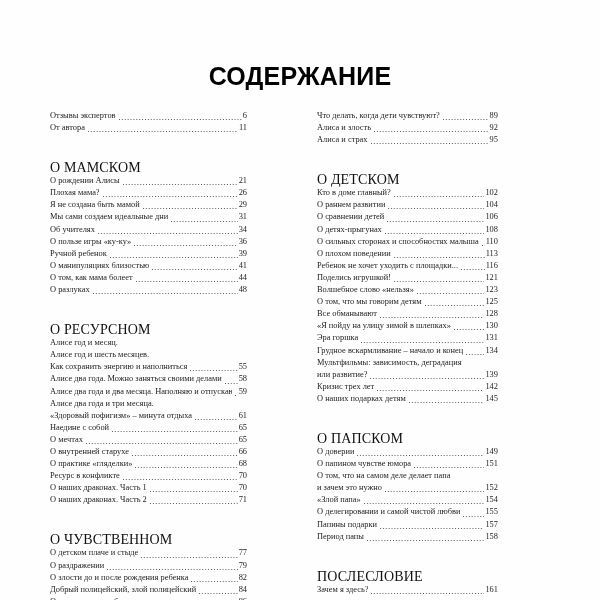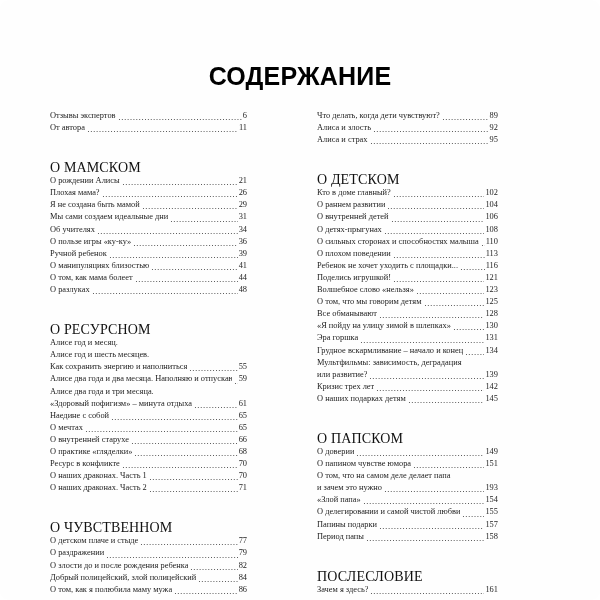--- a/index.html
+++ b/index.html
@@ -198,20 +198,25 @@
         </div>
         <div class="entry cont-first">
           <span class="entry-title">Алисе год и шесть месяцев.</span>
         </div>
         <div class="entry">
           <span class="entry-title">Как сохранить энергию и наполниться</span>
           <span class="leader"></span>
           <span class="entry-page">55</span>
         </div>
         <div class="entry">
+          <span class="entry-title">Алисе два года. Можно заняться своими делами</span>
+          <span class="leader"></span>
+          <span class="entry-page">58</span>
+        </div>
+        <div class="entry">
           <span class="entry-title">Алисе два года и два месяца. Наполняю и отпускаю.</span>
           <span class="leader"></span>
           <span class="entry-page">59</span>
         </div>
         <div class="entry cont-first">
           <span class="entry-title">Алисе два года и три месяца.</span>
         </div>
         <div class="entry">
           <span class="entry-title">«Здоровый пофигизм» – минута отдыха</span>
           <span class="leader"></span>
@@ -300,21 +305,21 @@
           <span class="entry-title">Кто в доме главный?</span>
           <span class="leader"></span>
           <span class="entry-page">102</span>
         </div>
         <div class="entry">
           <span class="entry-title">О раннем развитии</span>
           <span class="leader"></span>
           <span class="entry-page">104</span>
         </div>
         <div class="entry">
-          <span class="entry-title">О внутренней детей</span>
+          <span class="entry-title">О сравнении детей</span>
           <span class="leader"></span>
           <span class="entry-page">106</span>
         </div>
         <div class="entry">
           <span class="entry-title">О детях-прыгунах</span>
           <span class="leader"></span>
           <span class="entry-page">108</span>
         </div>
         <div class="entry">
           <span class="entry-title">О сильных сторонах и способностях малыша</span>
@@ -394,21 +399,21 @@
           <span class="entry-title">О папином чувстве юмора</span>
           <span class="leader"></span>
           <span class="entry-page">151</span>
         </div>
         <div class="entry cont-first">
           <span class="entry-title">О том, что на самом деле делает папа</span>
         </div>
         <div class="entry">
           <span class="entry-title">и зачем это нужно</span>
           <span class="leader"></span>
-          <span class="entry-page">193</span>
+          <span class="entry-page">152</span>
         </div>
         <div class="entry">
           <span class="entry-title">«Злой папа»</span>
           <span class="leader"></span>
           <span class="entry-page">154</span>
         </div>
         <div class="entry">
           <span class="entry-title">О делегировании и самой чистой любви</span>
           <span class="leader"></span>
           <span class="entry-page">155</span>

